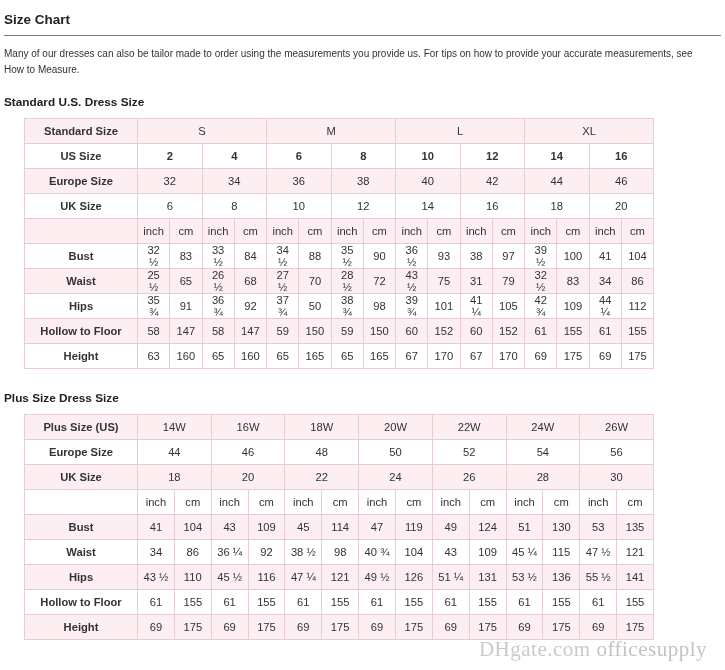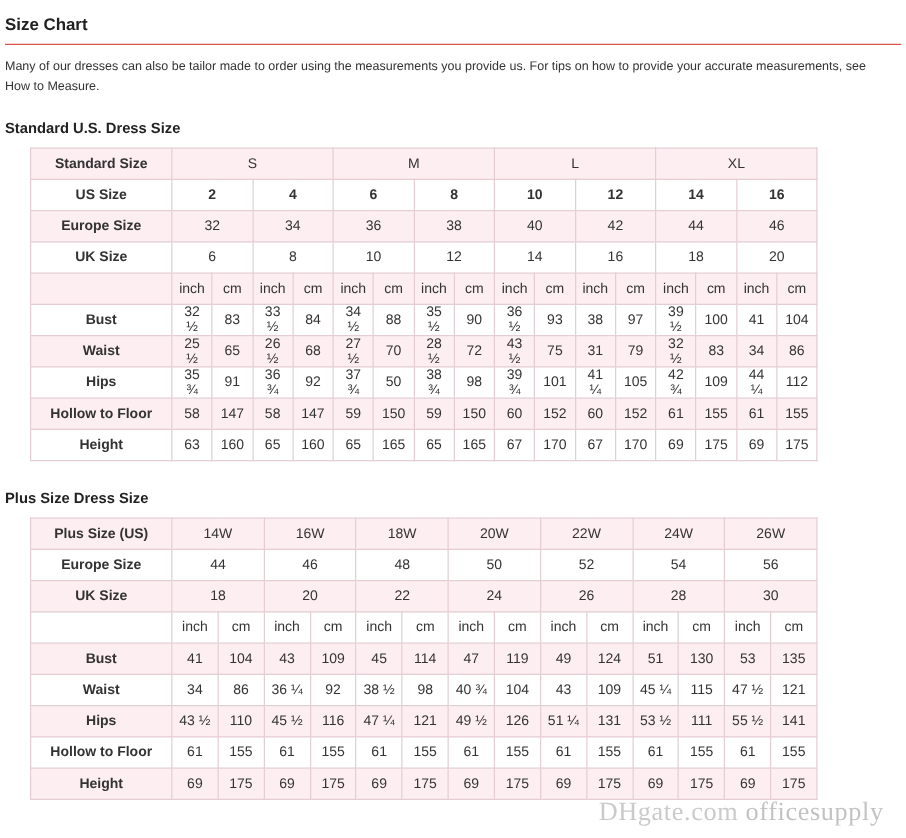--- a/index.html
+++ b/index.html
@@ -370,21 +370,21 @@
         <td>110</td>
         <td>45 ½</td>
         <td>116</td>
         <td>47 ¼</td>
         <td>121</td>
         <td>49 ½</td>
         <td>126</td>
         <td>51 ¼</td>
         <td>131</td>
         <td>53 ½</td>
-        <td>111</td>
+        <td>136</td>
         <td>55 ½</td>
         <td>141</td>
       </tr>
 
       <tr class="whiterow">
         <td class="rowlabel">Hollow to Floor</td>
         <td>61</td>
         <td>155</td>
         <td>61</td>
         <td>155</td>

